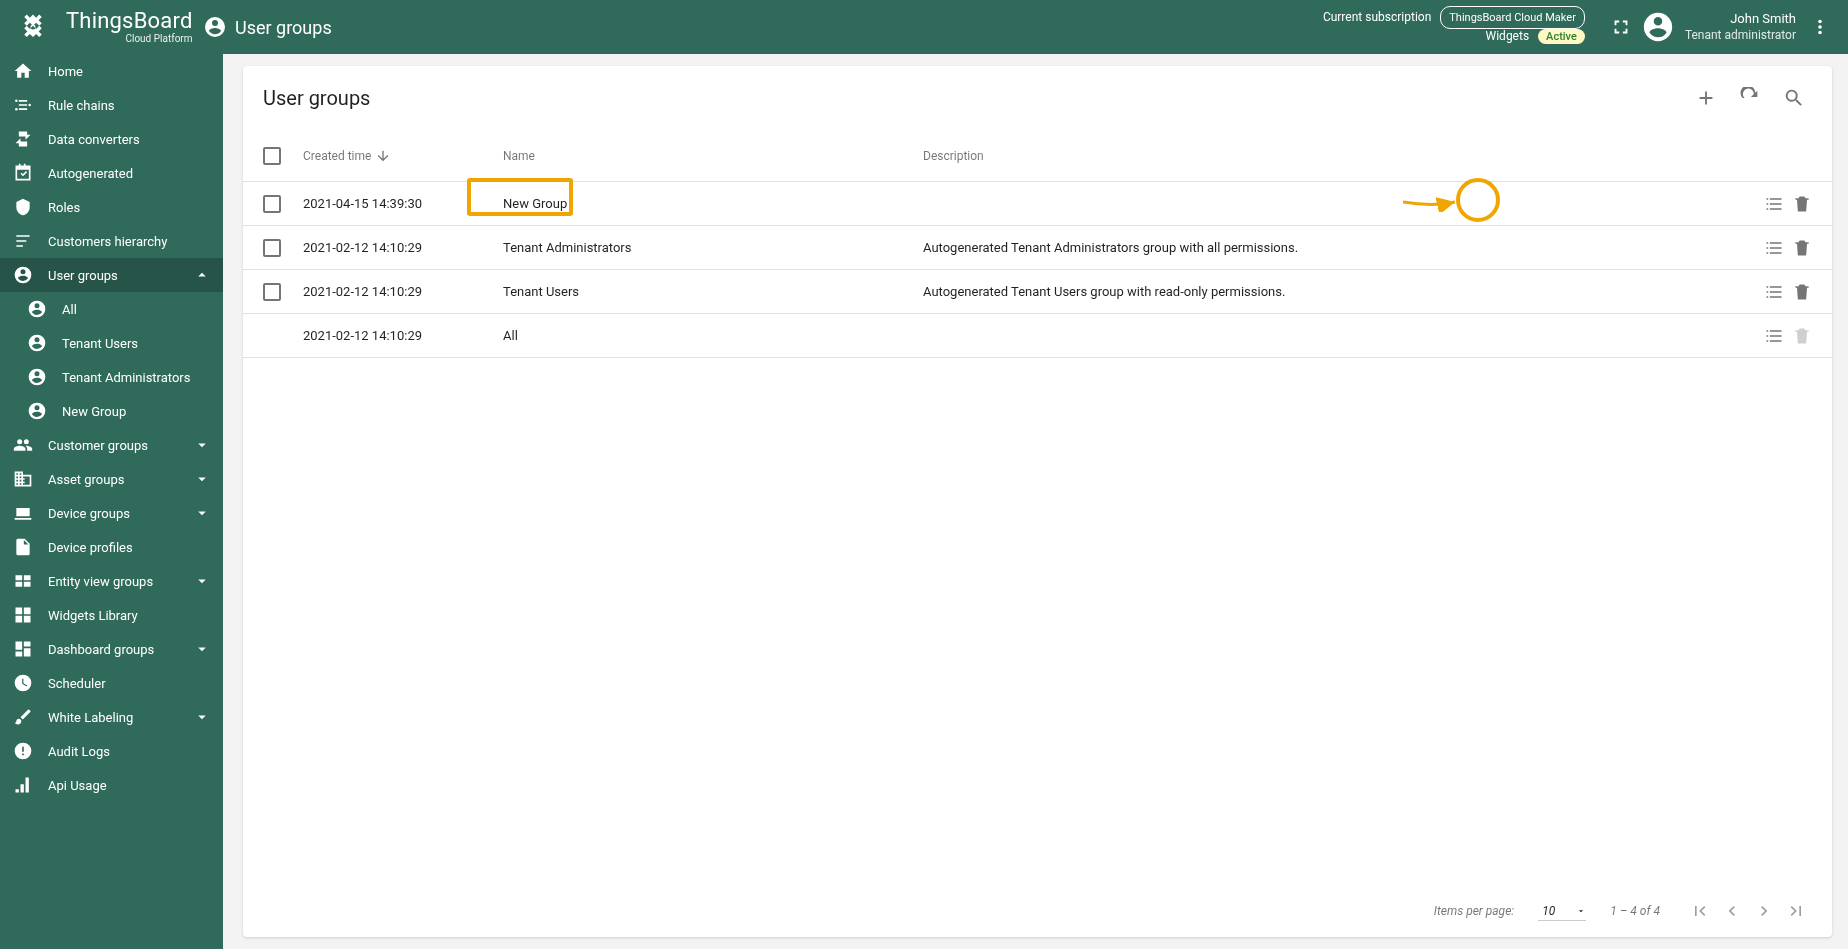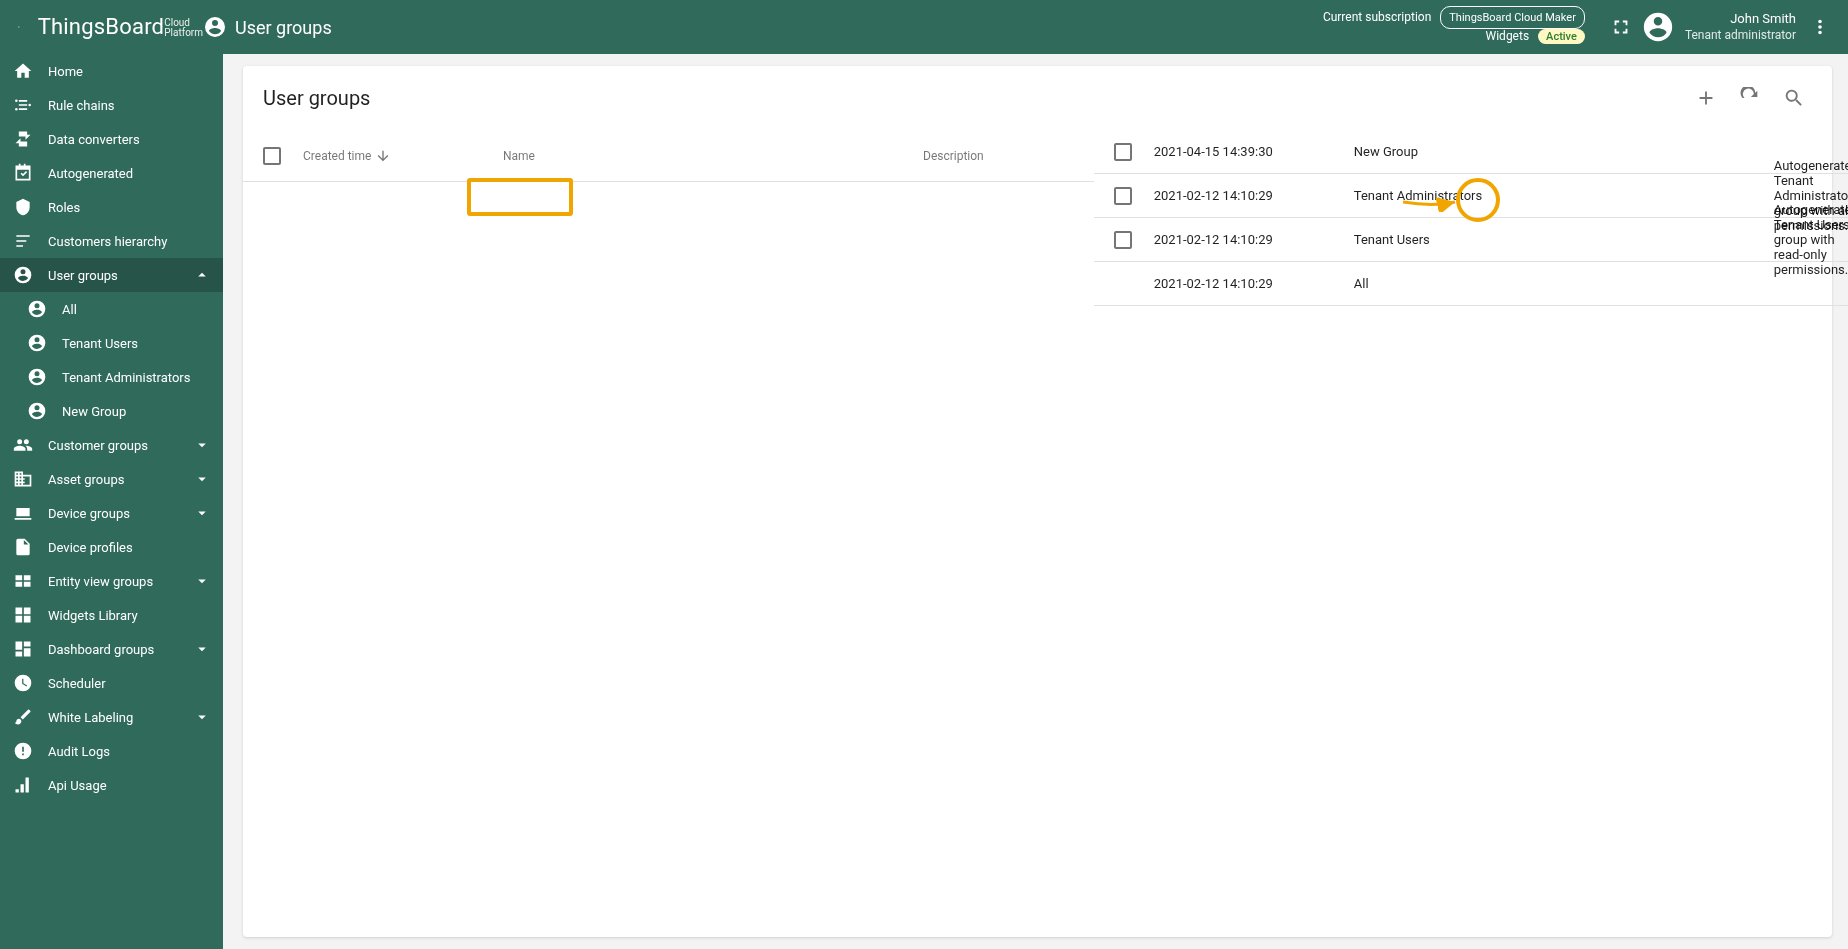--- a/index.html
+++ b/index.html
@@ -15,21 +15,21 @@
     --row-border: #eeeeee;
     --highlight: #f0a500;
   }
   * { box-sizing: border-box; }
   html, body { margin:0; padding:0; height:100%; width:100%; font-family: Roboto, "Helvetica Neue", Arial, sans-serif; background: var(--bg-page); color: rgba(0,0,0,0.87); }
   .app { display:flex; flex-direction:column; height:949px; width:1848px; overflow:hidden; }
   
   .toolbar { height:54px; background: var(--tb-green); display:flex; align-items:center; color:#fff; padding:0 8px; flex-shrink:0; }
   .logo-block { width:195px; display:flex; align-items:center; padding-left:10px; }
   .logo-svg { fill:#fff; }
-  .logo-text { display:flex; flex-direction:row; margin-left:18px; line-height:1; }
+  .logo-text { display:flex; flex-direction:column; margin-left:18px; line-height:1; }
   .logo-text .t { font-size:22px; font-weight:400; letter-spacing:0.2px; }
   .logo-text .s { font-size:10px; align-self:flex-end; opacity:0.9; margin-top:2px; }
   .tb-title { display:flex; align-items:center; gap:8px; font-size:18px; }
   .tb-title .icon { width:24px; height:24px; fill:#fff; }
   .spacer { flex:1; }
   .sub-info { font-size:12px; text-align:right; line-height:1.6; margin-right:16px; }
   .sub-info .pill { border:1px solid #fff; border-radius:10px; padding:4px 8px; font-size:11px; margin-left:6px;text-align:center; }
   .sub-info .active { background:#fef9c3; color:#2e7d32; border-radius:8px; padding:1px 8px; font-size:11px; margin-left:6px; font-weight:500; }
   .tb-iconbtn { width:40px; height:40px; display:flex; align-items:center; justify-content:center; cursor:pointer; border-radius:50%; }
   .user-block { display:flex; align-items:center; gap:10px; margin-right:4px; }
@@ -68,21 +68,21 @@
   .cb { width:18px; height:18px; border:2px solid rgba(0,0,0,0.54); border-radius:2px; }
   
   .hl-box { position:absolute; border:4px solid var(--highlight); border-radius:3px; pointer-events:none; }
   .hl-circle { position:absolute; border:4px solid var(--highlight); border-radius:50%; pointer-events:none; }
   .tooltip { position:absolute; background:#fff; border:2px solid var(--highlight); border-radius:4px; padding:10px 14px; font-size:20px; color:#333; box-shadow:0 2px 6px rgba(0,0,0,0.15); pointer-events:none; white-space:nowrap; }
   .arrow { position:absolute; pointer-events:none; }
   
   .pagination { margin-top:auto; height:52px; display:flex; align-items:center; justify-content:flex-end; padding:0 20px; font-size:12px; color:var(--muted); gap:24px;font-style:italic; }
   .pagination .sel { display:flex; align-items:center; gap:6px; border-bottom:1px solid #ccc; padding:2px 0 2px 4px; width:48px; justify-content:space-between; color:rgba(0,0,0,0.87); }
   .pagination .pbtn { width:32px; height:32px; display:flex; align-items:center; justify-content:center; color:var(--muted2); cursor:pointer; }
-  .content-wrap { position:relative; flex:1; display:flex; flex-direction:row; }
+  .content-wrap { position:relative; flex:1; display:flex; flex-direction:column; }
   svg { display:block; }
 </style>
 </head>
 <body>
 
 <div class="app">
   <div class="toolbar">
     <div class="logo-block">
       <svg class="logo-svg" width="30" height="30" viewBox="0 0 24 24">
           <path d="M12 2l2.5 2.5L17 2l2 2-2.5 2.5L19 9l-2 2-2.5-2.5L12 11 9.5 8.5 7 11 5 9l2.5-2.5L5 4l2-2 2.5 2.5L12 2zm0 8a2 2 0 110 4 2 2 0 010-4zm-7 3l2.5 2.5L5 18l2 2 2.5-2.5L12 20l2.5-2.5L17 20l2-2-2.5-2.5L19 13l-2-2-2.5 2.5L12 11l-2.5 2.5L7 11l-2 2z"></path>

